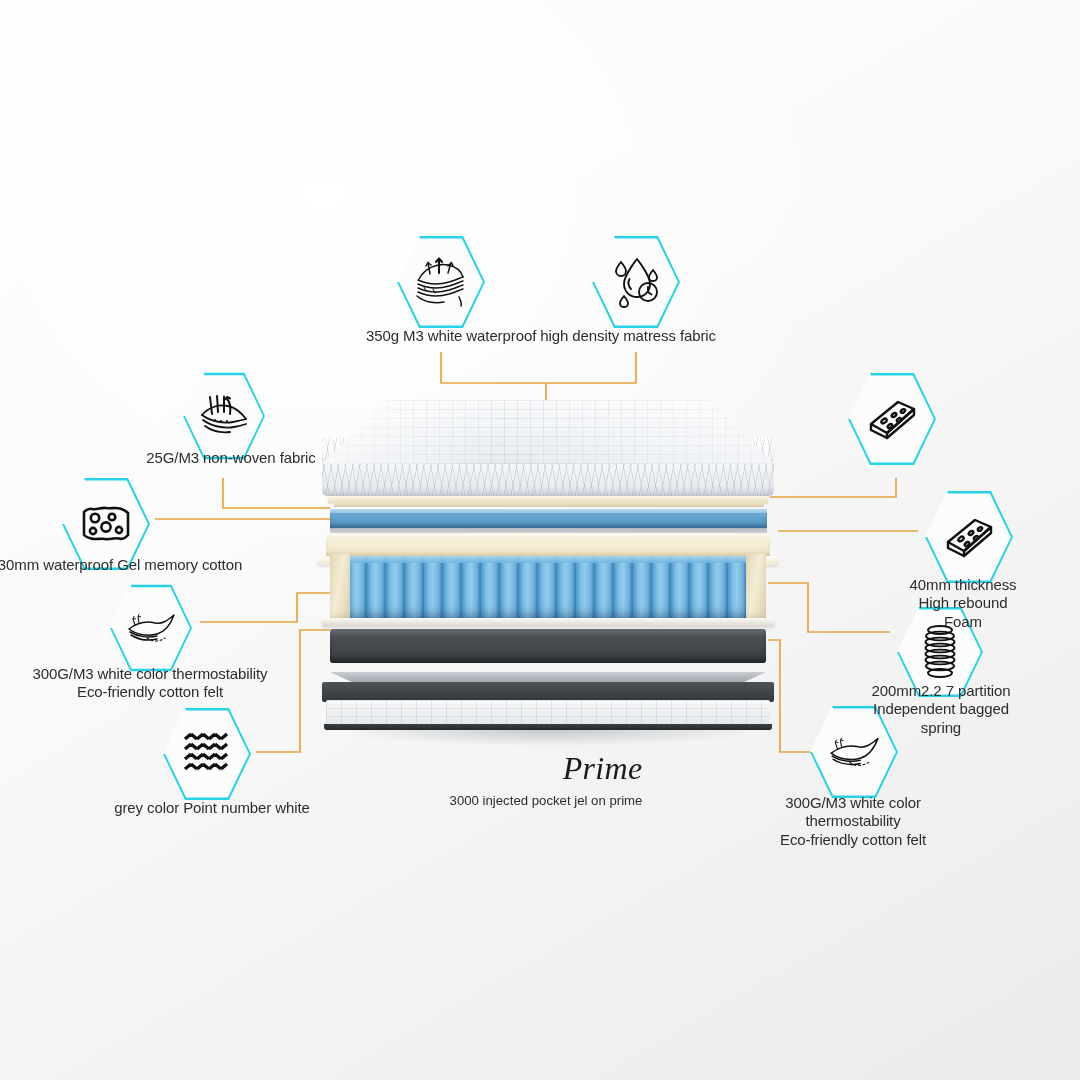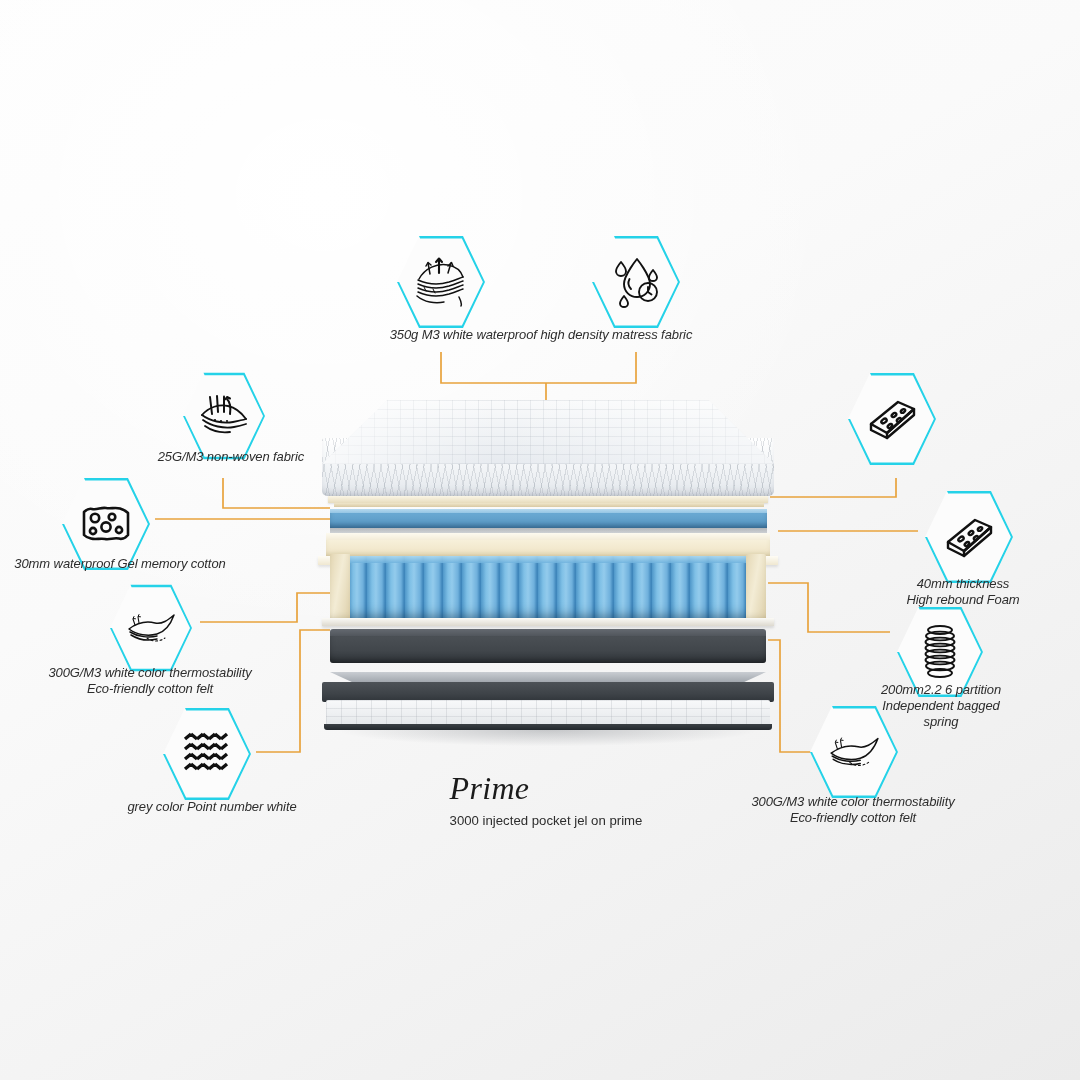--- a/index.html
+++ b/index.html
@@ -35,35 +35,33 @@
     clip-path:polygon(
       25% 2%,75% 2%,100% 50%,75% 98%,25% 98%,0% 50%,
       2.4% 50%,26.3% 95.2%,73.7% 95.2%,97.6% 50%,73.7% 4.8%,26.3% 4.8%);
   }
   .hex svg{position:relative;z-index:2;display:block;}
   .hex svg *{vector-effect:non-scaling-stroke;}
 
   
   .cap{
     position:absolute;
-    font-style:italic;
-    font-size:13px;
+    font-size:15px;
     line-height:1.22;
     color:#2d2d2d;
     letter-spacing:-0.1px;
     white-space:pre-line;
     text-align:center;
   }
   .cap.c{transform:translateX(-50%);}
 
   
   #brand{
     position:absolute;left:546px;top:752px;transform:translateX(-50%);
-    text-align:left;
-    margin-top:20px;
+    text-align:right;
   }
   #brand .name{
     font-family:"Liberation Serif", serif;
     font-style:italic;
     font-size:32px;
     color:#1b1b1b;
     line-height:1;
     letter-spacing:.3px;
   }
   #brand .sub{
@@ -419,21 +417,21 @@
   <div class="cap c" style="left:120px;top:556px;">30mm waterproof Gel memory cotton</div>
 
   <div class="cap c" style="left:150px;top:665px;">300G/M3 white color thermostability
 Eco-friendly cotton felt</div>
 
   <div class="cap c" style="left:212px;top:799px;">grey color Point number white</div>
 
 
   <div class="cap c" style="left:963px;top:576px;">40mm thickness High rebound Foam</div>
 
-  <div class="cap c" style="left:941px;top:682px;">200mm2.2 6 partition Independent bagged spring</div>
+  <div class="cap c" style="left:941px;top:682px;">200mm2.2 7 partition Independent bagged spring</div>
 
   <div class="cap c" style="left:853px;top:794px;">300G/M3 white color thermostability
 Eco-friendly cotton felt</div>
 
   <div id="brand">
     <div class="name">Prime</div>
     <div class="sub">3000 injected pocket jel on prime</div>
   </div>
 
 </div>

